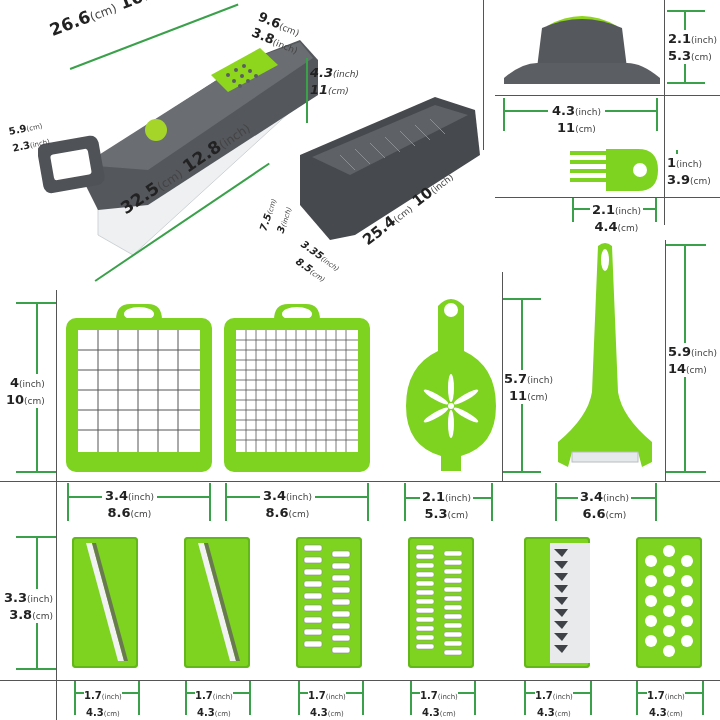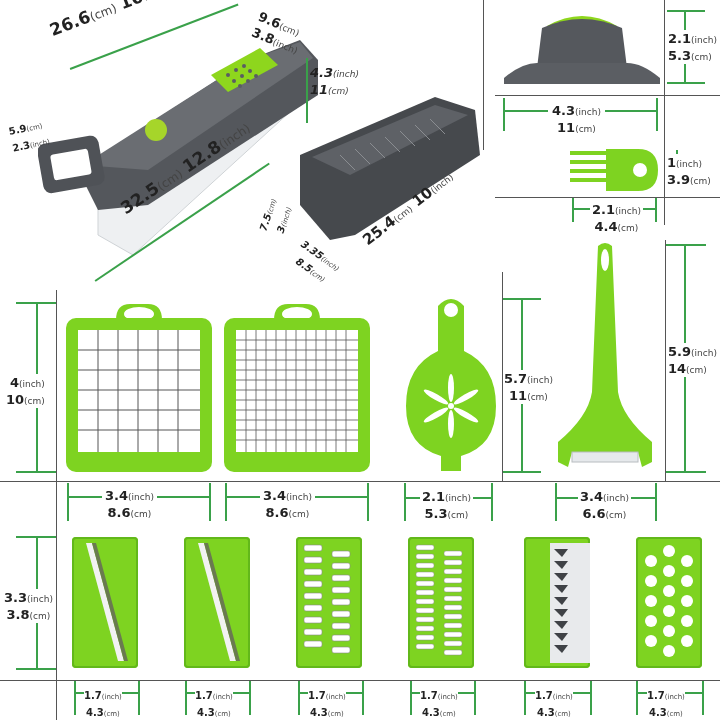--- a/index.html
+++ b/index.html
@@ -286,21 +286,21 @@
 <div class="gline" style="left:666px;top:244px;width:40px;height:1.5px;"></div>
 <div class="gline" style="left:666px;top:471px;width:40px;height:1.5px;"></div>
 <div class="lbl" style="left:668px;top:343px;background:#fff;text-align:left;">
   <div><span class="n">5.9</span><span class="u">(inch)</span></div>
   <div><span class="n">14</span><span class="u">(cm)</span></div>
 </div>
 
 <div class="gline" style="left:36px;top:536px;width:1.5px;height:134px;"></div>
 <div class="gline" style="left:16px;top:536px;width:40px;height:1.5px;"></div>
 <div class="gline" style="left:16px;top:668px;width:40px;height:1.5px;"></div>
-<div class="lbl" style="left:4px;top:589px;background:#fff;text-align:center;">
+<div class="lbl" style="left:4px;top:589px;background:#fff;text-align:right;">
   <div><span class="n">3.3</span><span class="u">(inch)</span></div>
   <div><span class="n">3.8</span><span class="u">(cm)</span></div>
 </div>
 
 <div class="blade" style="left:72px;top:537px;width:66px;height:131px;">
   <svg width="66" height="131" viewBox="0 0 66 131" style="position:absolute;left:0;top:0;">
     <polygon points="14,6 20,6 52,124 46,124" fill="#f2f2f2"></polygon>
     <polygon points="20,6 24,6 56,124 52,124" fill="#6a7a50"></polygon>
   </svg>
 </div>

